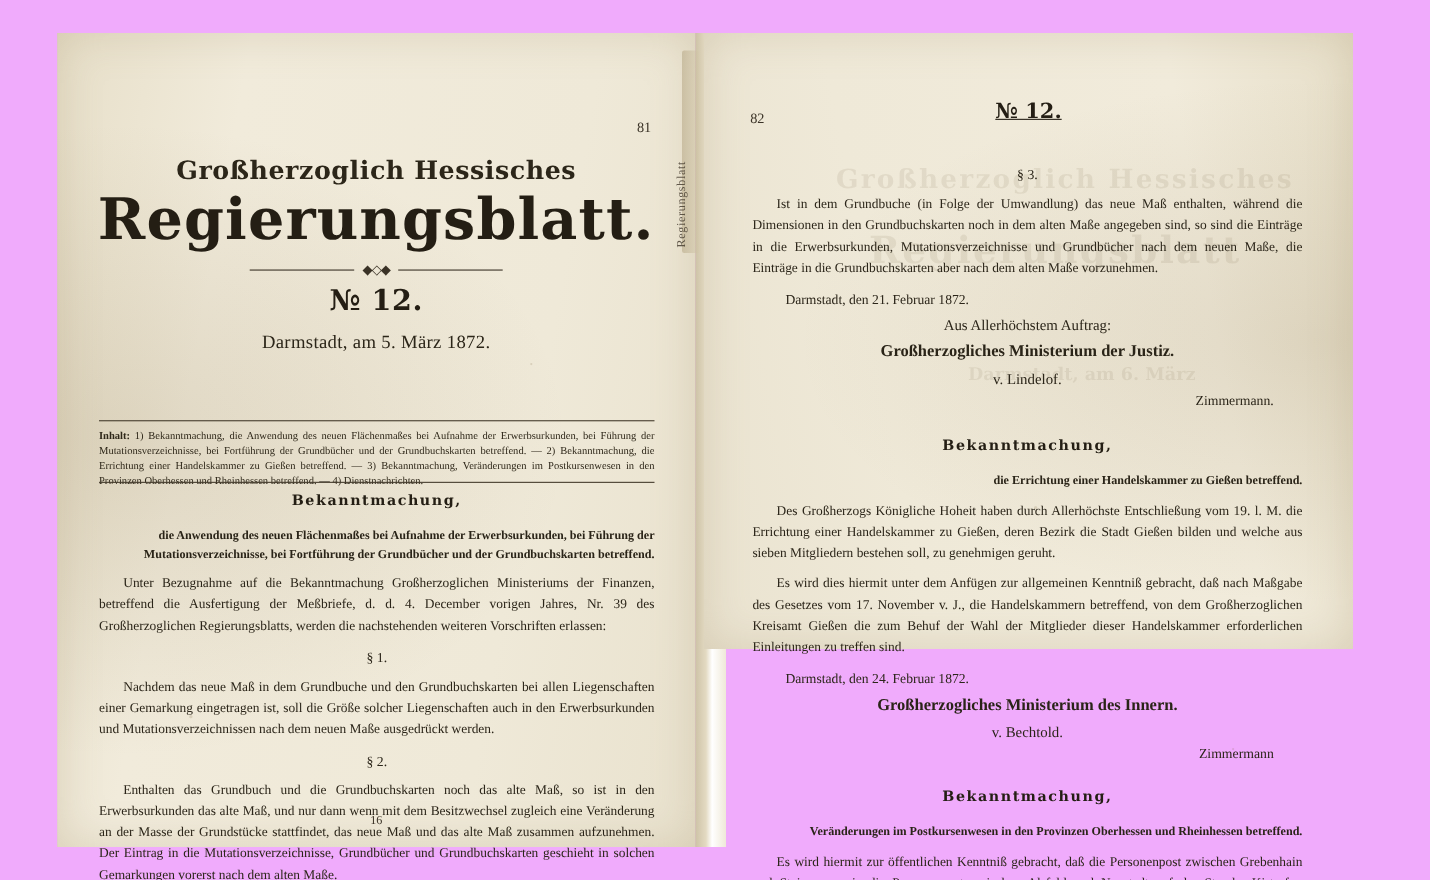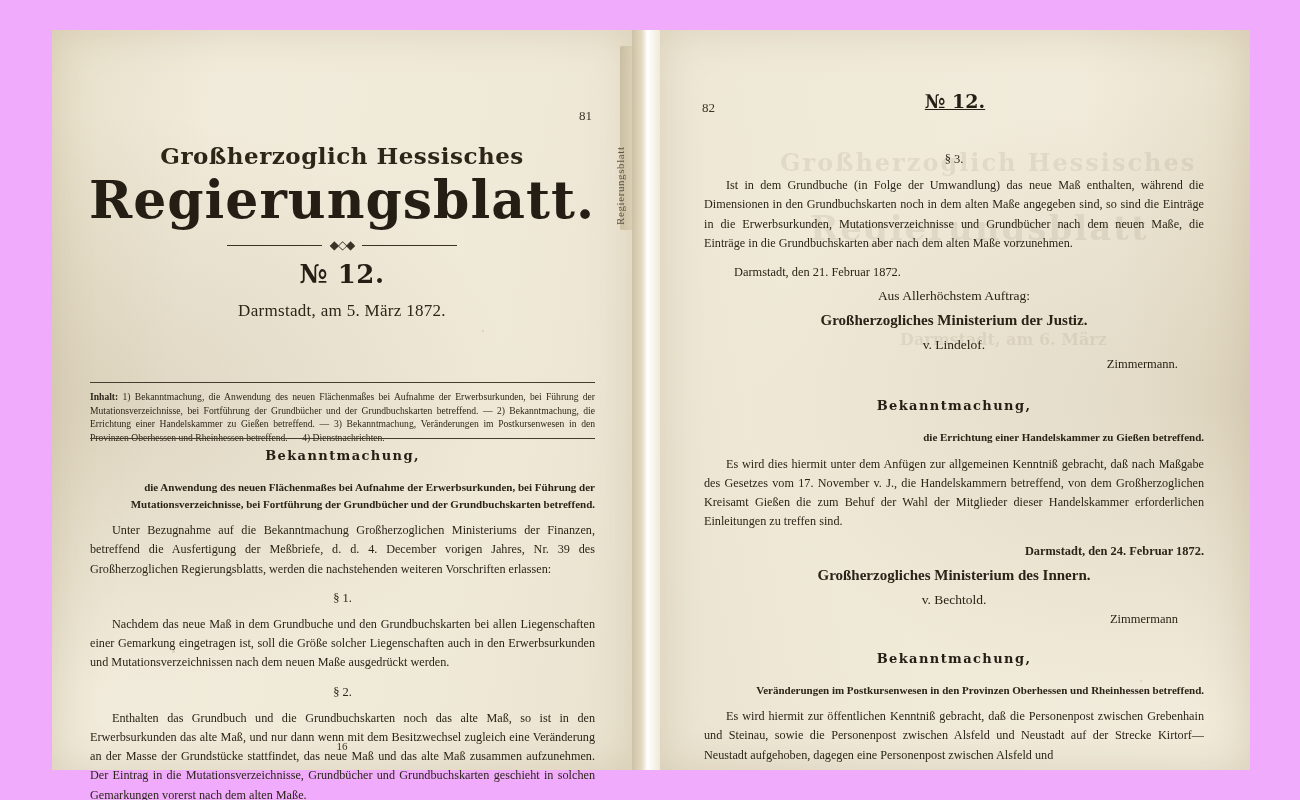--- a/index.html
+++ b/index.html
@@ -28,24 +28,24 @@
   .page-left {
     left: 52px;
     top: 30px;
     width: 580px;
     height: 740px;
     background:
       radial-gradient(ellipse at 10% 50%, rgba(140,120,80,0.18), rgba(140,120,80,0) 55%),
       linear-gradient(100deg, #e7dfc9 0%, #f1ebdb 25%, #efe9d8 70%, #e9e2ce 100%);
   }
   .page-right {
-    left: 660px;
+    left: 640px;
     top: 30px;
     width: 590px;
-    height: 740px;
+    height: 560px;
     background:
       radial-gradient(ellipse at 95% 50%, rgba(140,120,80,0.16), rgba(140,120,80,0) 60%),
       linear-gradient(260deg, #e7dfc9 0%, #f1ebdb 25%, #efe9d8 70%, #eae3d0 100%);
   }
   .gutter {
     position: absolute;
     left: 632px;
     top: 30px;
     width: 28px;
     height: 740px;
@@ -299,23 +299,24 @@
       <div class="para">Ist in dem Grundbuche (in Folge der Umwandlung) das neue Maß enthalten, während die Dimensionen in den Grundbuchskarten noch in dem alten Maße angegeben sind, so sind die Einträge in die Erwerbsurkunden, Mutationsverzeichnisse und Grundbücher nach dem neuen Maße, die Einträge in die Grundbuchskarten aber nach dem alten Maße vorzunehmen.</div>
 
       <div class="date-line" style="text-align:left; padding-left:30px;">Darmstadt, den 21. Februar 1872.</div>
       <div class="sig-line">Aus Allerhöchstem Auftrag:</div>
       <div class="sig-line big">Großherzogliches Ministerium der Justiz.</div>
       <div class="sig-line">v. Lindelof.</div>
       <div class="sig-right">Zimmermann.</div>
 
       <div class="sect-title" style="margin-top:26px;">Bekanntmachung,</div>
       <div class="sect-sub">die Errichtung einer Handelskammer zu Gießen betreffend.</div>
+      <div class="para">Des Großherzogs Königliche Hoheit haben durch Allerhöchste Entschließung vom 19. l. M. die Errichtung einer Handelskammer zu Gießen, deren Bezirk die Stadt Gießen bilden und welche aus sieben Mitgliedern bestehen soll, zu genehmigen geruht.</div>
       <div class="para">Es wird dies hiermit unter dem Anfügen zur allgemeinen Kenntniß gebracht, daß nach Maßgabe des Gesetzes vom 17. November v. J., die Handelskammern betreffend, von dem Großherzoglichen Kreisamt Gießen die zum Behuf der Wahl der Mitglieder dieser Handelskammer erforderlichen Einleitungen zu treffen sind.</div>
 
-      <div class="date-line" style="text-align:right; padding-left:30px;font-weight:bold;">Darmstadt, den 24. Februar 1872.</div>
+      <div class="date-line" style="text-align:left; padding-left:30px;">Darmstadt, den 24. Februar 1872.</div>
       <div class="sig-line big">Großherzogliches Ministerium des Innern.</div>
       <div class="sig-line">v. Bechtold.</div>
       <div class="sig-right">Zimmermann</div>
 
       <div class="sect-title" style="margin-top:24px;">Bekanntmachung,</div>
       <div class="sect-sub">Veränderungen im Postkursenwesen in den Provinzen Oberhessen und Rheinhessen betreffend.</div>
       <div class="para">Es wird hiermit zur öffentlichen Kenntniß gebracht, daß die Personenpost zwischen Grebenhain und Steinau, sowie die Personenpost zwischen Alsfeld und Neustadt auf der Strecke Kirtorf—Neustadt aufgehoben, dagegen eine Personenpost zwischen Alsfeld und</div>
     </div>
 
     <div class="speck" style="left:300px; top:430px; width:3px; height:3px;"></div>

